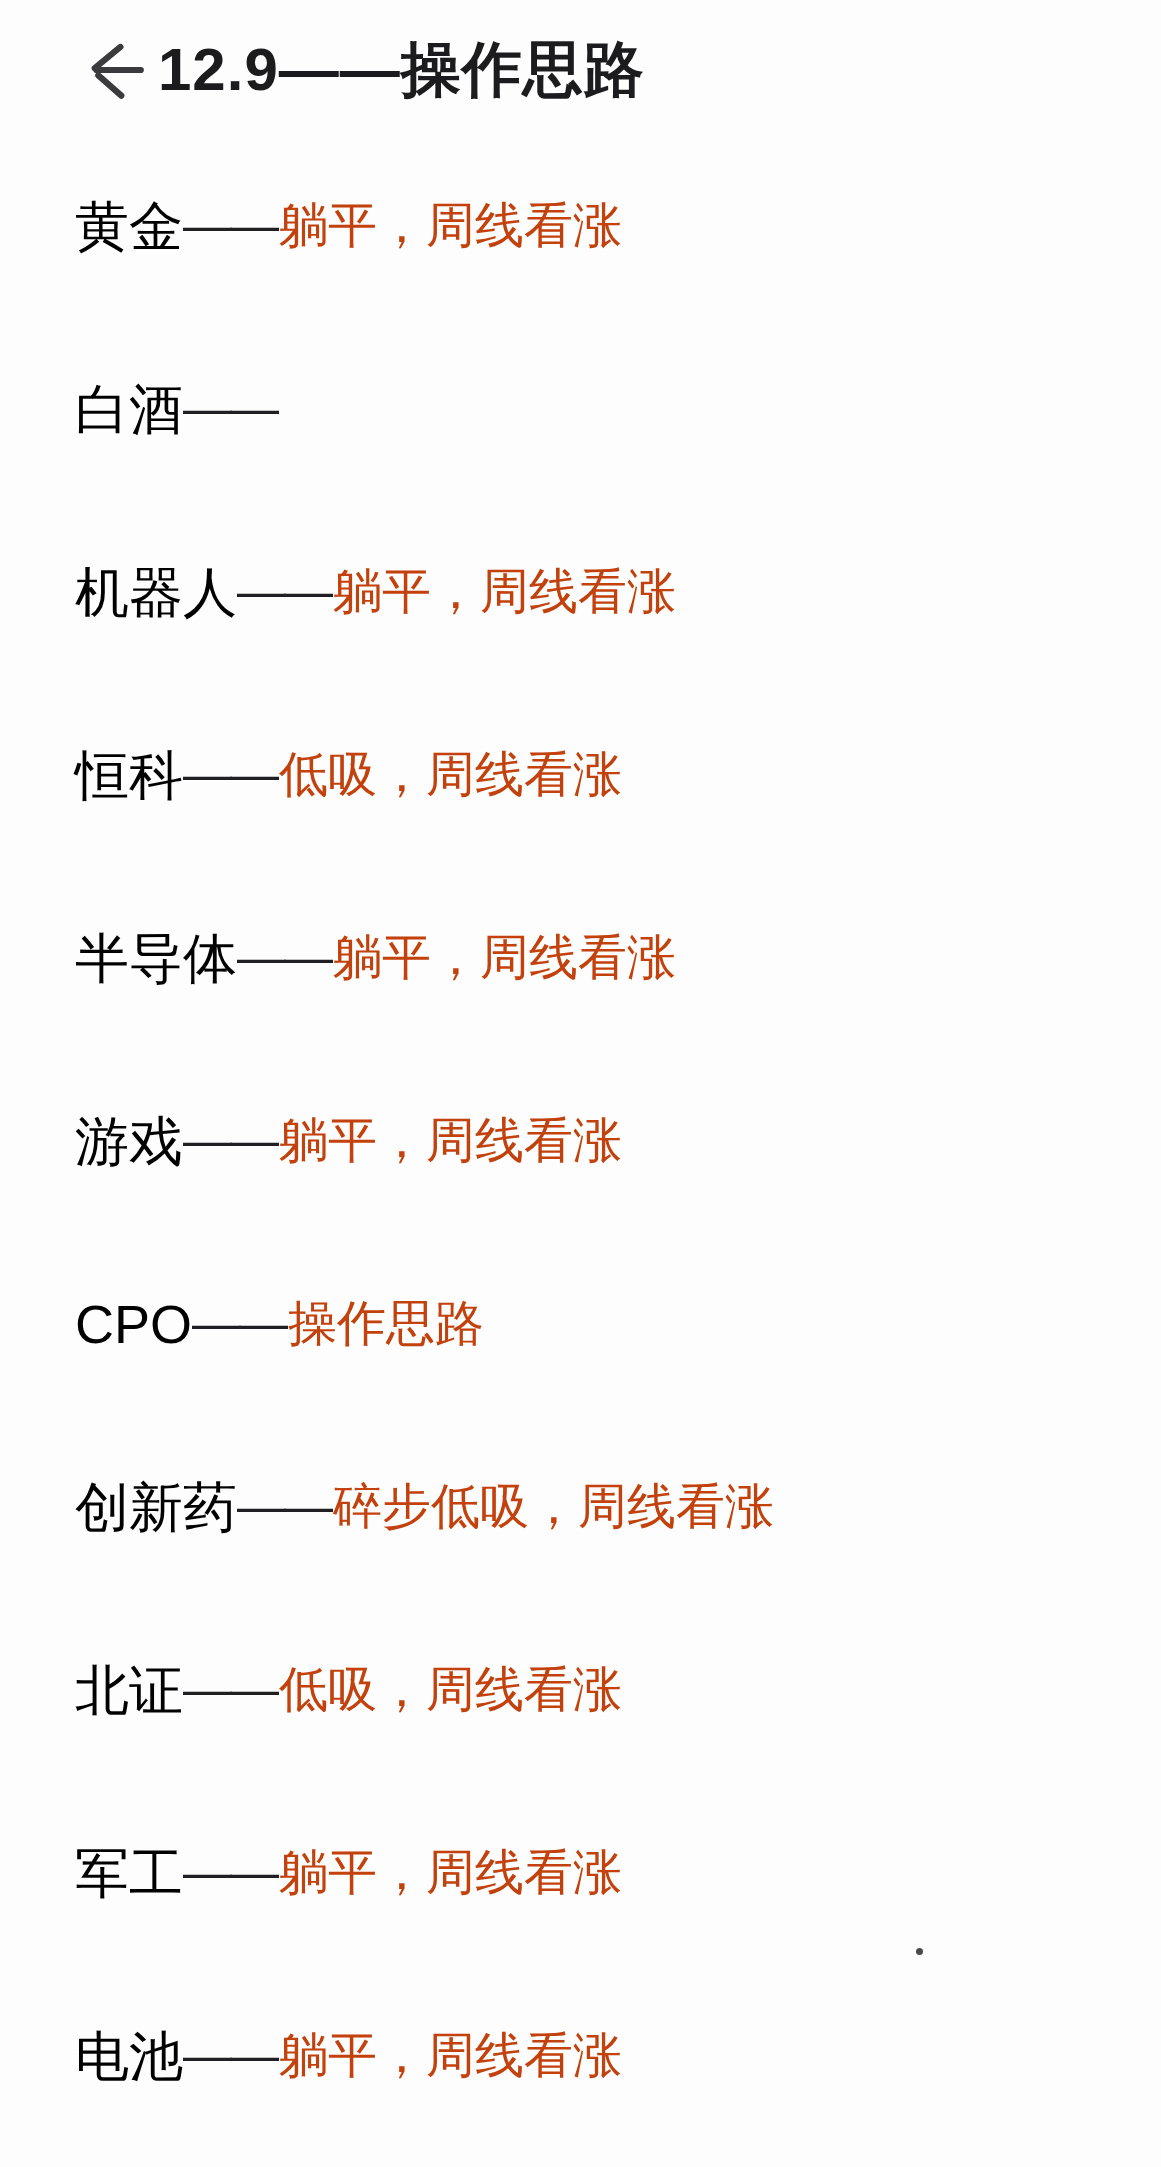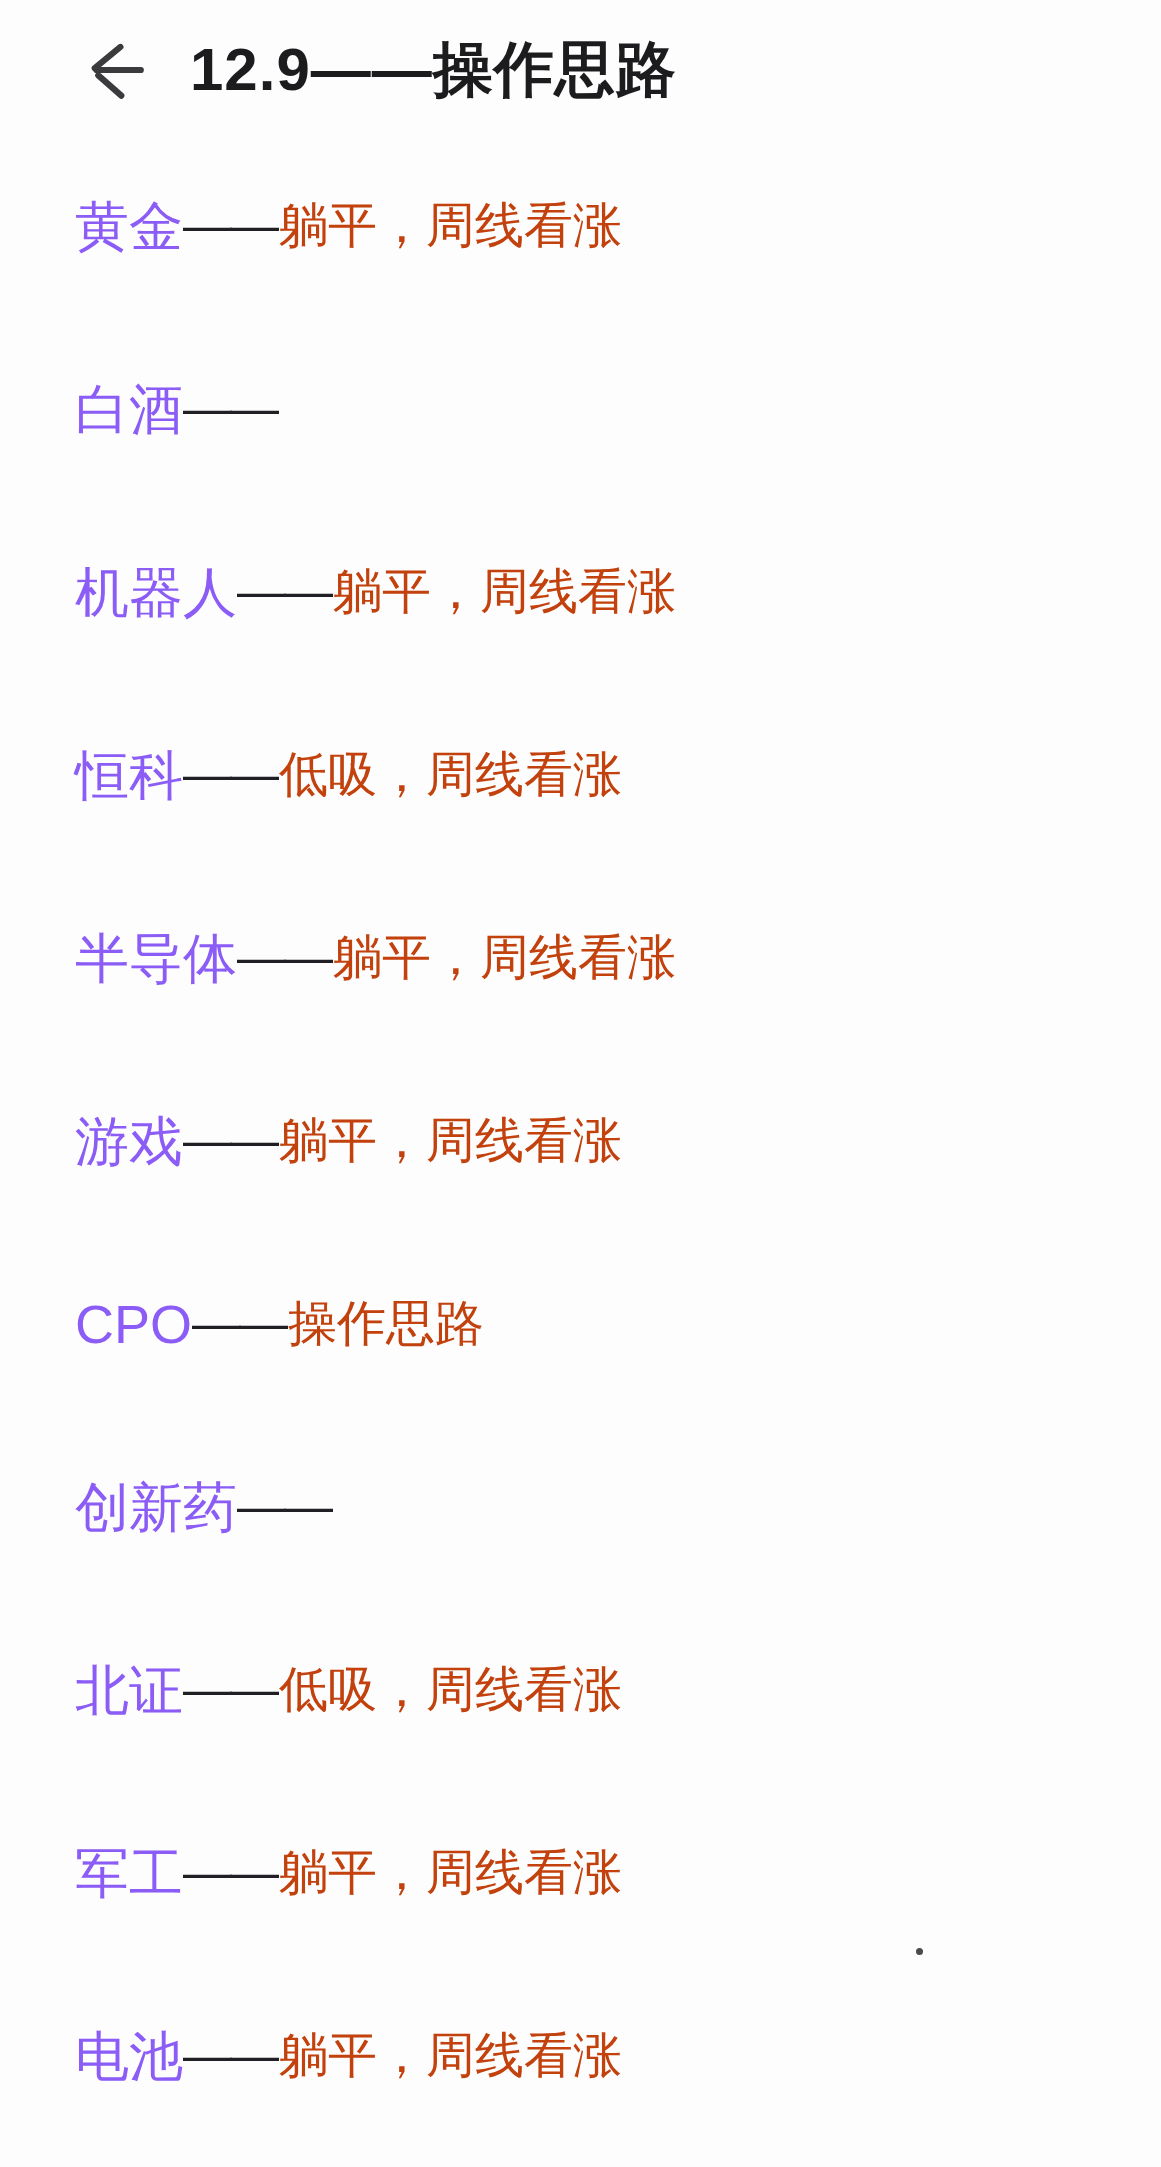--- a/index.html
+++ b/index.html
@@ -12,21 +12,21 @@
     background: #fdfdfd;
     overflow: hidden;
     position: relative;
     font-family: "Liberation Sans", "DejaVu Sans", sans-serif;
     color: #1f1f22;
   }
   .header {
     display: flex;
     align-items: center;
     padding: 36px 0 0 82px;
-    gap: 40px;
+    gap: 8px;
   }
   .back-btn {
     width: 68px;
     height: 68px;
     display: flex;
     align-items: center;
     justify-content: center;
     background: transparent;
     border: none;
     padding: 0;
@@ -50,21 +50,21 @@
   }
   .item {
     height: 183px;
     display: flex;
     align-items: center;
     padding-left: 75px;
     white-space: nowrap;
   }
   .item .label {
     font-size: 54px;
-    color: #8b5cf6;
+    color: #000000;
     line-height: 1;
     text-align: center;
   }
   .item .dash {
     font-size: 49px;
     color: #202024;
     line-height: 1;
     letter-spacing: -2px;
     margin-right: 2px;
   }
@@ -137,20 +137,21 @@
 
   <div class="item">
     <span class="label">CPO</span>
     <span class="dash">——</span>
     <span class="desc">操作思路</span>
   </div>
 
   <div class="item">
     <span class="label">创新药</span>
     <span class="dash">——</span>
+    <span class="desc">碎步低吸，周线看涨</span>
   </div>
 
   <div class="item">
     <span class="label">北证</span>
     <span class="dash">——</span>
     <span class="desc">低吸，周线看涨</span>
   </div>
 
   <div class="item">
     <span class="label">军工</span>

